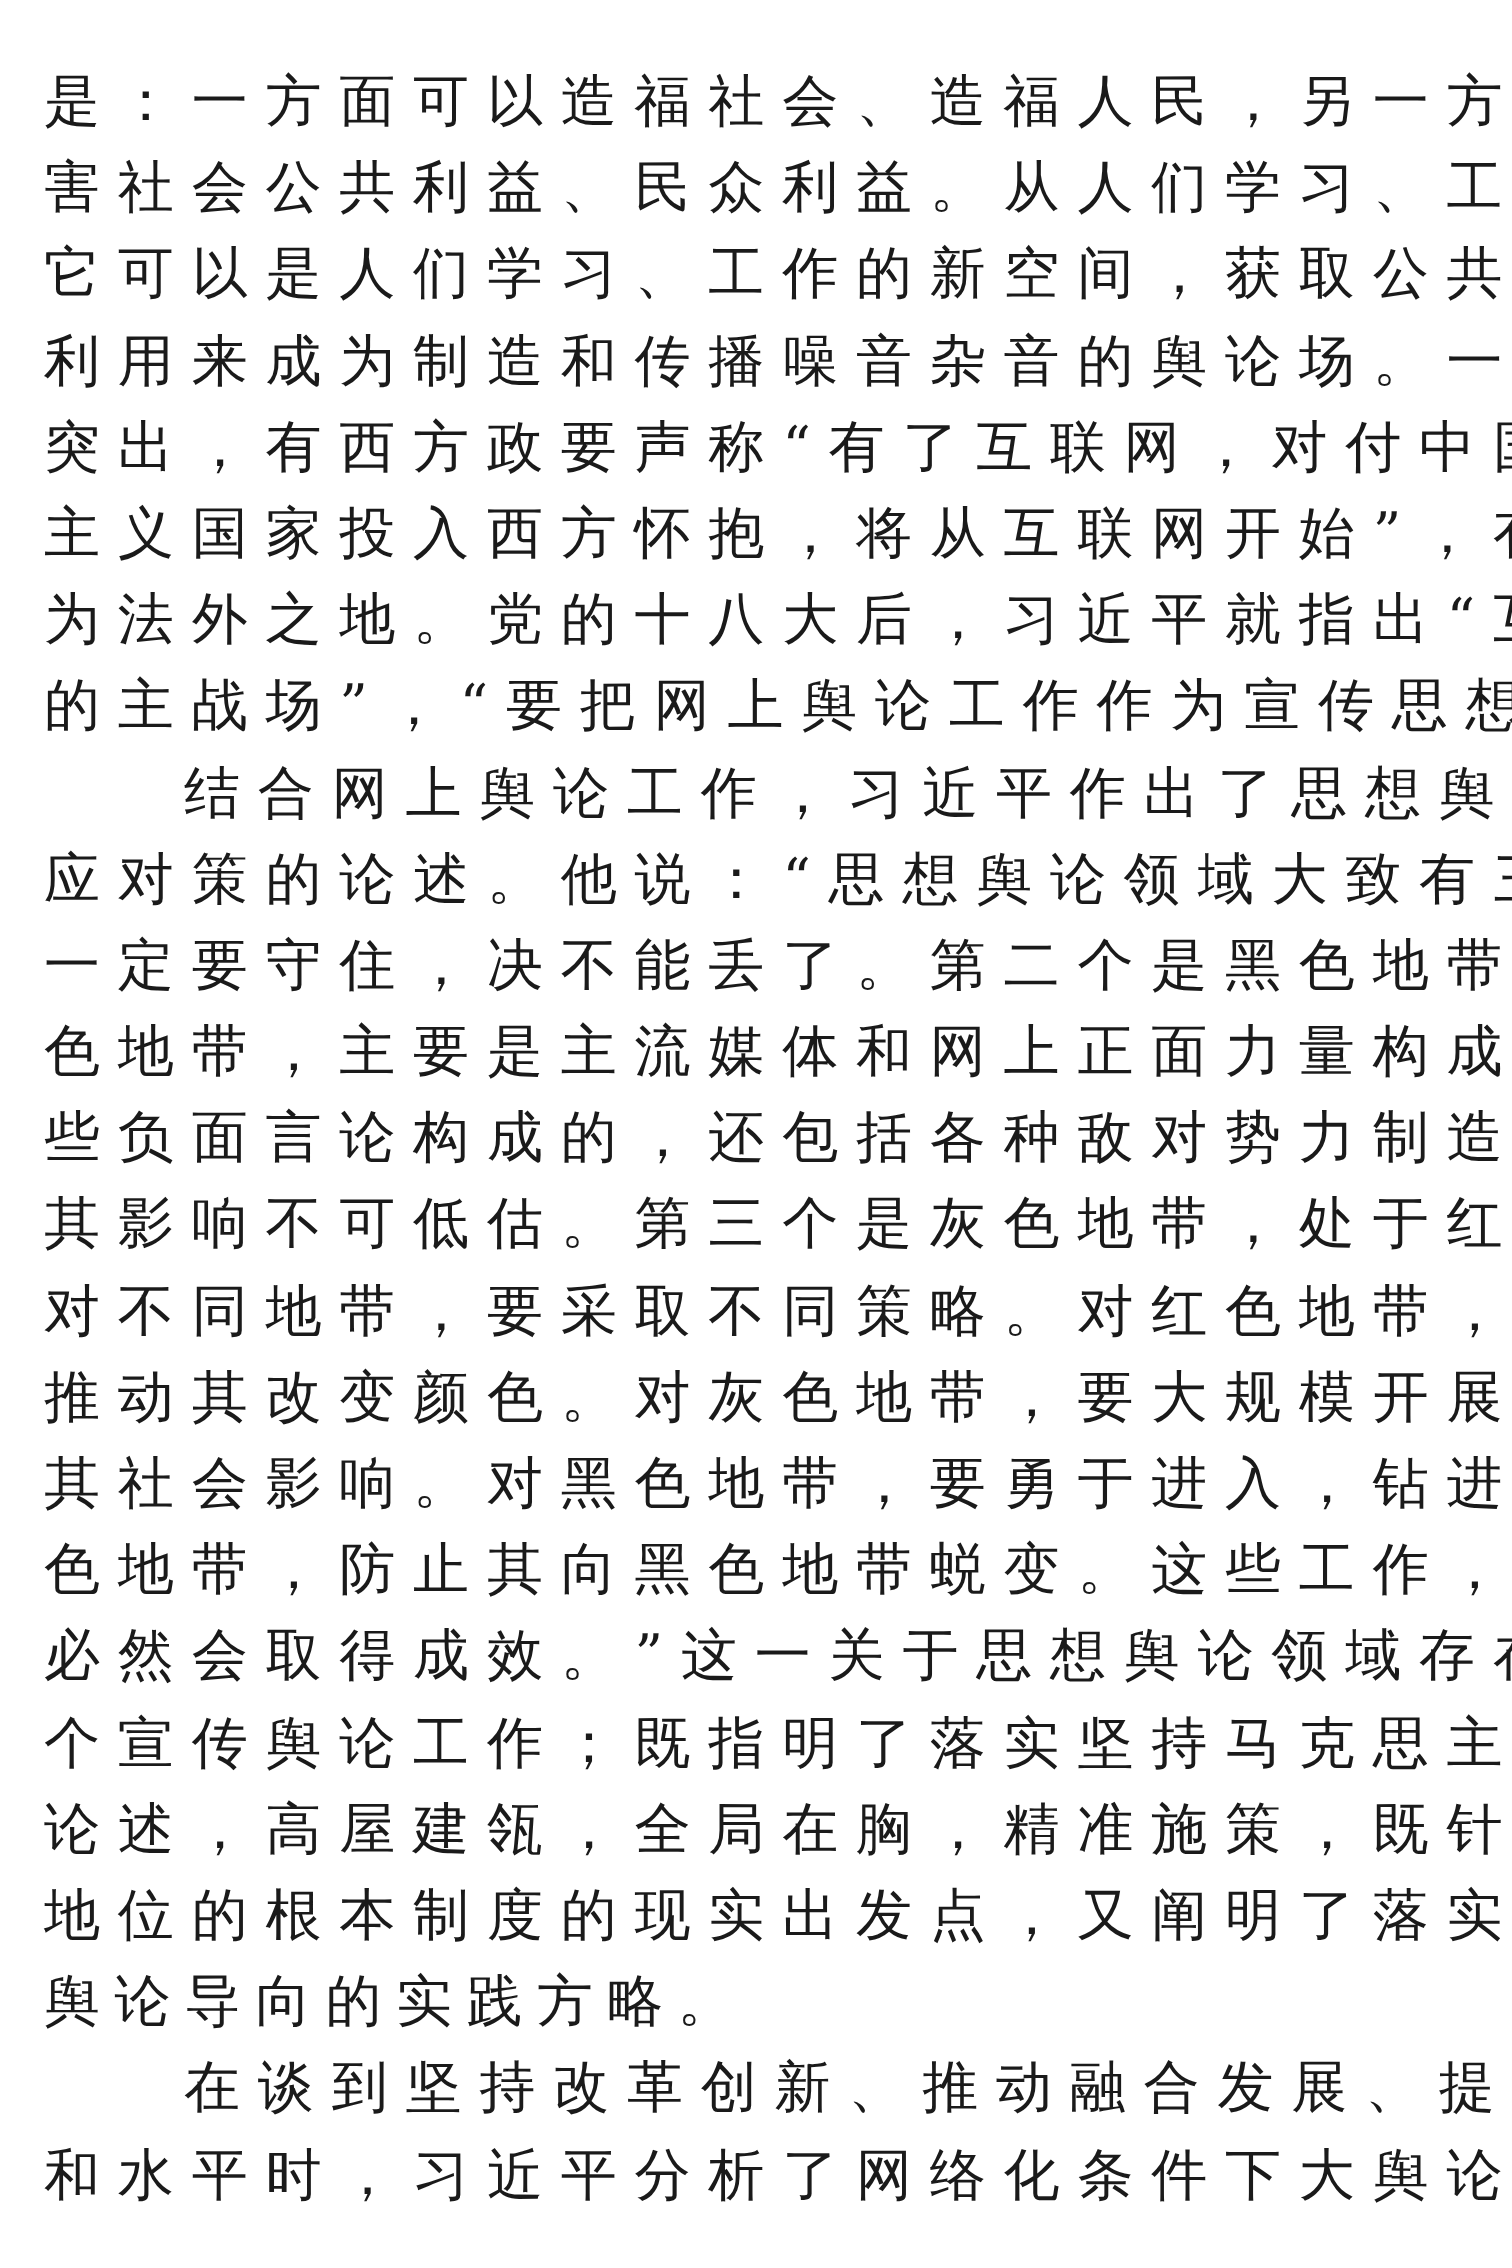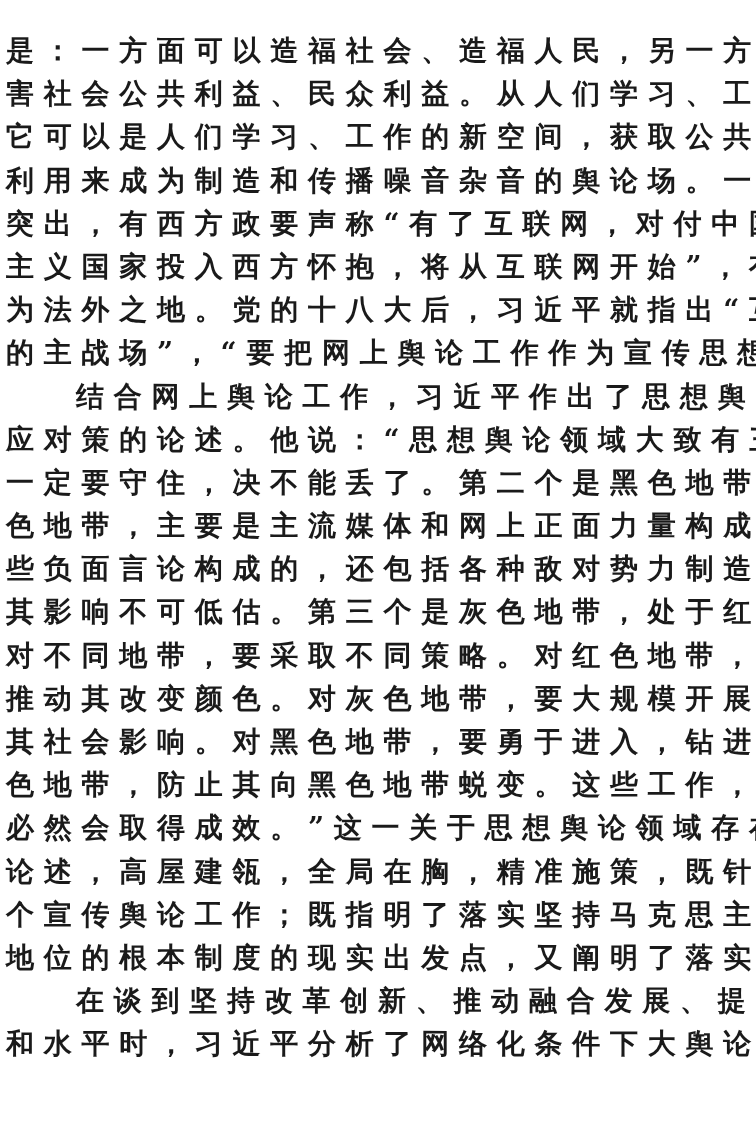--- a/index.html
+++ b/index.html
@@ -1,17 +1,17 @@
 <!DOCTYPE html>
 <html><head>
 <meta charset="utf-8">
 <style>
   html, body { margin: 0; padding: 0; background: #ffffff; }
   body { width: 756px; height: 1134px; overflow: hidden; position: relative; }
-  .page { position: absolute; left: 6px; top: 29px; width: 712px; font-weight: bold; }
+  .page { position: absolute; left: 22px; top: 29px; width: 712px; }
   .line {
     height: 43.2px; line-height: 43.2px;
     font-family: "DejaVu Serif", "Liberation Serif", serif;
     font-size: 28px; color: #1a1a1a;
     white-space: nowrap;
     text-align: justify; text-align-last: justify;
     letter-spacing: 0;
   }
   .line.last { text-align-last: left; letter-spacing: 7.2px; }
   .line.indent { padding-left: 70px; }
@@ -35,21 +35,22 @@
     <div class="line"><span>应</span> <span> </span> <span>对</span> <span>策</span> <span>的</span> <span>论</span> <span>述</span> <span>。</span> <span>他</span> <span>说</span> <span>：</span> <span>“</span> <span>思</span> <span>想</span> <span>舆</span> <span>论</span> <span>领</span> <span>域</span> <span>大</span> <span>致</span> <span>有</span> <span>三</span>          </div>
     <div class="line"><span>一</span> <span>定</span> <span>要</span> <span>守</span> <span>住</span> <span>，</span> <span>决</span> <span>不</span> <span>能</span> <span>丢</span> <span>了</span> <span>。</span> <span>第</span> <span>二</span> <span>个</span> <span>是</span> <span>黑</span> <span>色</span> <span>地</span> <span>带</span>            </div>
     <div class="line"><span>色</span> <span>地</span> <span>带</span> <span>，</span> <span>主</span> <span>要</span> <span>是</span> <span>主</span> <span>流</span> <span>媒</span> <span>体</span> <span>和</span> <span>网</span> <span>上</span> <span>正</span> <span>面</span> <span>力</span> <span>量</span> <span>构</span> <span>成</span>            </div>
     <div class="line"><span>些</span> <span>负</span> <span>面</span> <span>言</span> <span>论</span> <span>构</span> <span>成</span> <span>的</span> <span>，</span> <span>还</span> <span>包</span> <span>括</span> <span>各</span> <span>种</span> <span>敌</span> <span>对</span> <span>势</span> <span>力</span> <span>制</span> <span>造</span>            </div>
     <div class="line"><span>其</span> <span>影</span> <span>响</span> <span>不</span> <span>可</span> <span>低</span> <span>估</span> <span>。</span> <span> </span> <span>第</span> <span>三</span> <span>个</span> <span>是</span> <span>灰</span> <span>色</span> <span>地</span> <span>带</span> <span>，</span> <span>处</span> <span>于</span> <span>红</span>            </div>
     <div class="line"><span>对</span> <span>不</span> <span>同</span> <span>地</span> <span>带</span> <span>，</span> <span>要</span> <span>采</span> <span>取</span> <span>不</span> <span>同</span> <span>策</span> <span>略</span> <span>。</span> <span>对</span> <span>红</span> <span>色</span> <span>地</span> <span>带</span> <span>，</span>            </div>
     <div class="line"><span>推</span> <span>动</span> <span>其</span> <span>改</span> <span>变</span> <span>颜</span> <span>色</span> <span>。</span> <span>对</span> <span>灰</span> <span>色</span> <span>地</span> <span>带</span> <span>，</span> <span>要</span> <span>大</span> <span>规</span> <span>模</span> <span>开</span> <span>展</span>            </div>
     <div class="line"><span>其</span> <span>社</span> <span>会</span> <span>影</span> <span>响</span> <span>。</span> <span>对</span> <span>黑</span> <span>色</span> <span>地</span> <span>带</span> <span>，</span> <span>要</span> <span>勇</span> <span>于</span> <span>进</span> <span>入</span> <span>，</span> <span>钻</span> <span>进</span>            </div>
     <div class="line"><span>色</span> <span>地</span> <span>带</span> <span>，</span> <span>防</span> <span>止</span> <span>其</span> <span>向</span> <span>黑</span> <span>色</span> <span>地</span> <span>带</span> <span>蜕</span> <span>变</span> <span>。</span> <span>这</span> <span>些</span> <span>工</span> <span>作</span> <span>，</span>             </div>
     <div class="line"><span>必</span> <span>然</span> <span>会</span> <span>取</span> <span>得</span> <span>成</span> <span>效</span> <span>。</span> <span>”</span> <span>这</span> <span>一</span> <span>关</span> <span>于</span> <span>思</span> <span>想</span> <span>舆</span> <span>论</span> <span>领</span> <span>域</span> <span>存</span> <span>在</span>           </div>
+    <div class="line"><span>个</span> <span>宣</span> <span>传</span> <span>舆</span> <span>论</span> <span>工</span> <span>作</span> <span>；</span> <span>既</span> <span>指</span> <span>明</span> <span>了</span> <span>落</span> <span>实</span> <span> </span> <span>坚</span> <span>持</span> <span>马</span> <span>克</span> <span>思</span> <span>主</span>           </div>
     <div class="line"><span>论</span> <span>述</span> <span>，</span> <span>高</span> <span>屋</span> <span>建</span> <span>瓴</span> <span>，</span> <span>全</span> <span>局</span> <span>在</span> <span>胸</span> <span>，</span> <span>精</span> <span>准</span> <span>施</span> <span>策</span> <span>，</span> <span>既</span> <span>针</span>            </div>
-    <div class="line"><span>个</span> <span>宣</span> <span>传</span> <span>舆</span> <span>论</span> <span>工</span> <span>作</span> <span>；</span> <span>既</span> <span>指</span> <span>明</span> <span>了</span> <span>落</span> <span>实</span> <span> </span> <span>坚</span> <span>持</span> <span>马</span> <span>克</span> <span>思</span> <span>主</span>           </div>
     <div class="line"><span>地</span> <span>位</span> <span>的</span> <span>根</span> <span>本</span> <span>制</span> <span>度</span> <span>的</span> <span>现</span> <span>实</span> <span>出</span> <span>发</span> <span>点</span> <span>，</span> <span>又</span> <span>阐</span> <span>明</span> <span>了</span> <span>落</span> <span>实</span>            </div>
+    <div class="line last">舆论导向的实践方略。</div>
   </div>
   <div>
     <div class="line indent"><span>在</span> <span>谈</span> <span>到</span> <span>坚</span> <span>持</span> <span>改</span> <span>革</span> <span>创</span> <span>新</span> <span>、</span> <span>推</span> <span>动</span> <span>融</span> <span>合</span> <span>发</span> <span>展</span> <span>、</span> <span>提</span>            </div>
     <div class="line"><span>和</span> <span>水</span> <span>平</span> <span>时</span> <span>，</span> <span>习</span> <span>近</span> <span>平</span> <span>分</span> <span>析</span> <span>了</span> <span>网</span> <span>络</span> <span>化</span> <span>条</span> <span>件</span> <span>下</span> <span>大</span> <span>舆</span> <span>论</span>            </div>
   </div>
 </div>
 
 </body></html>

